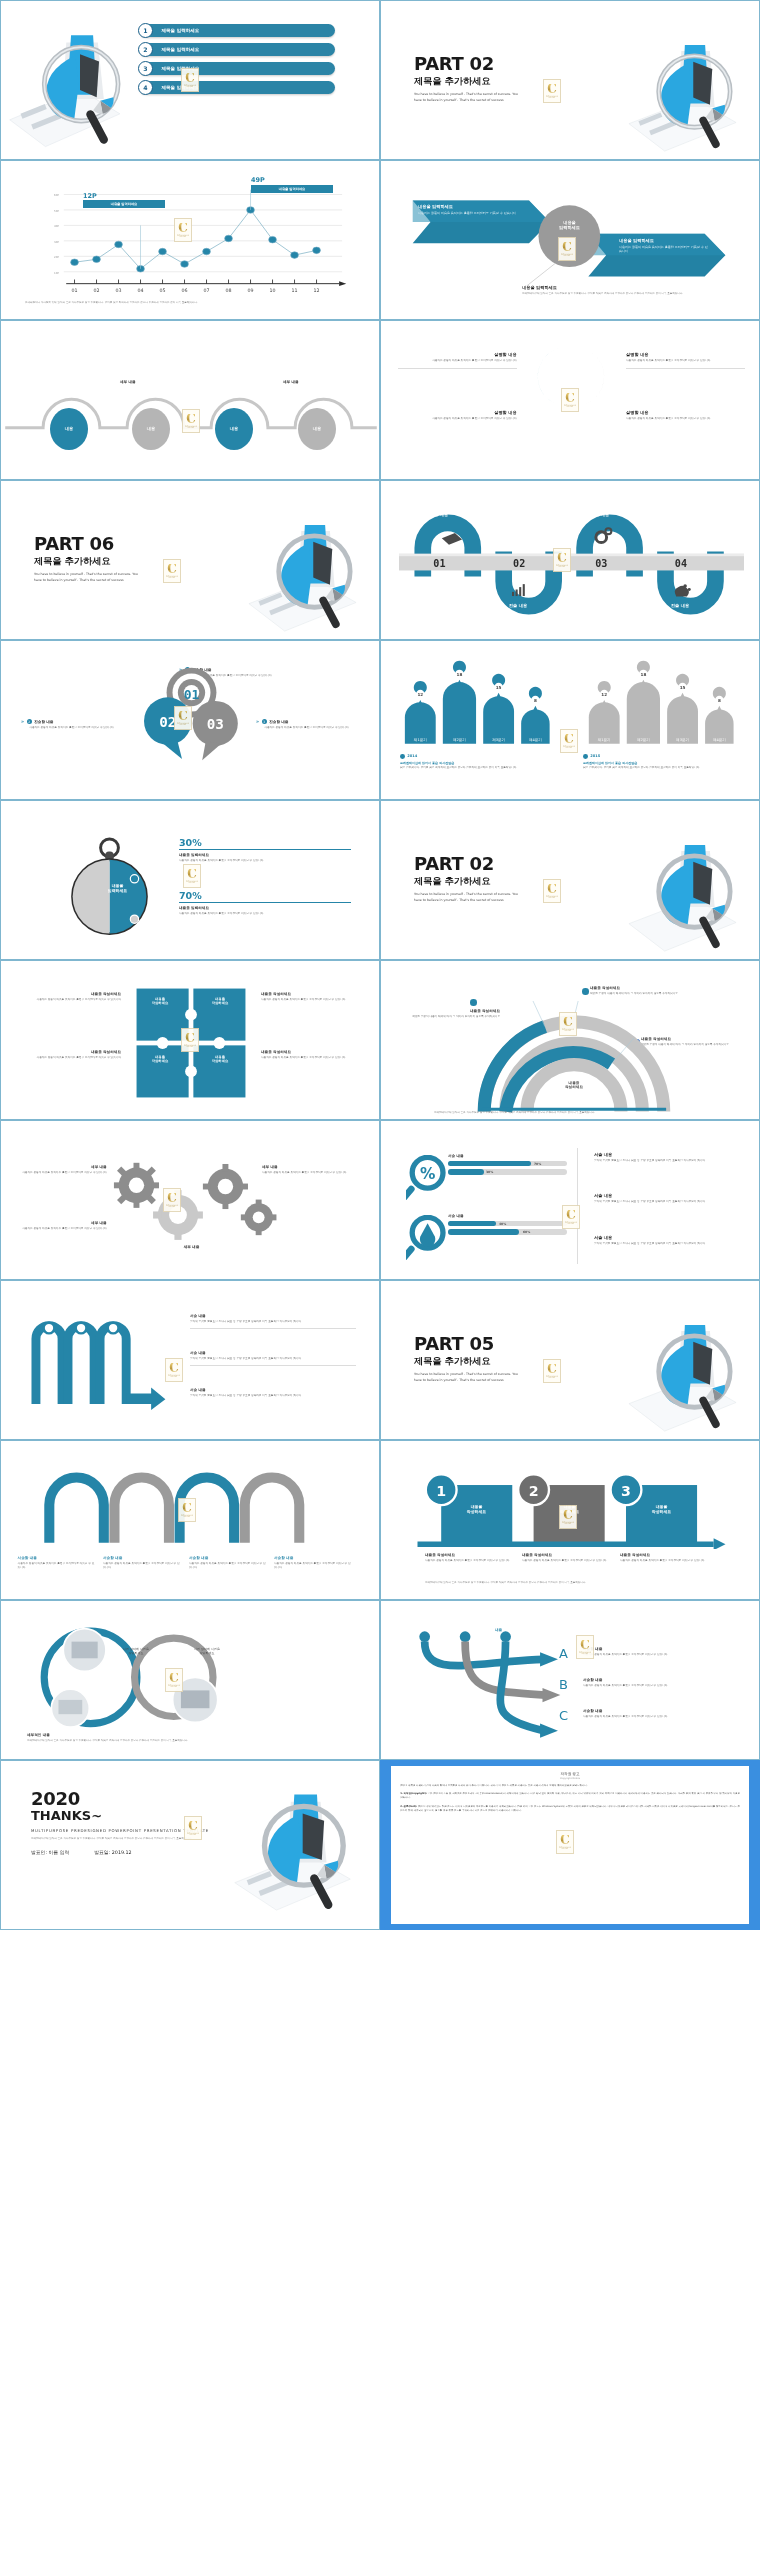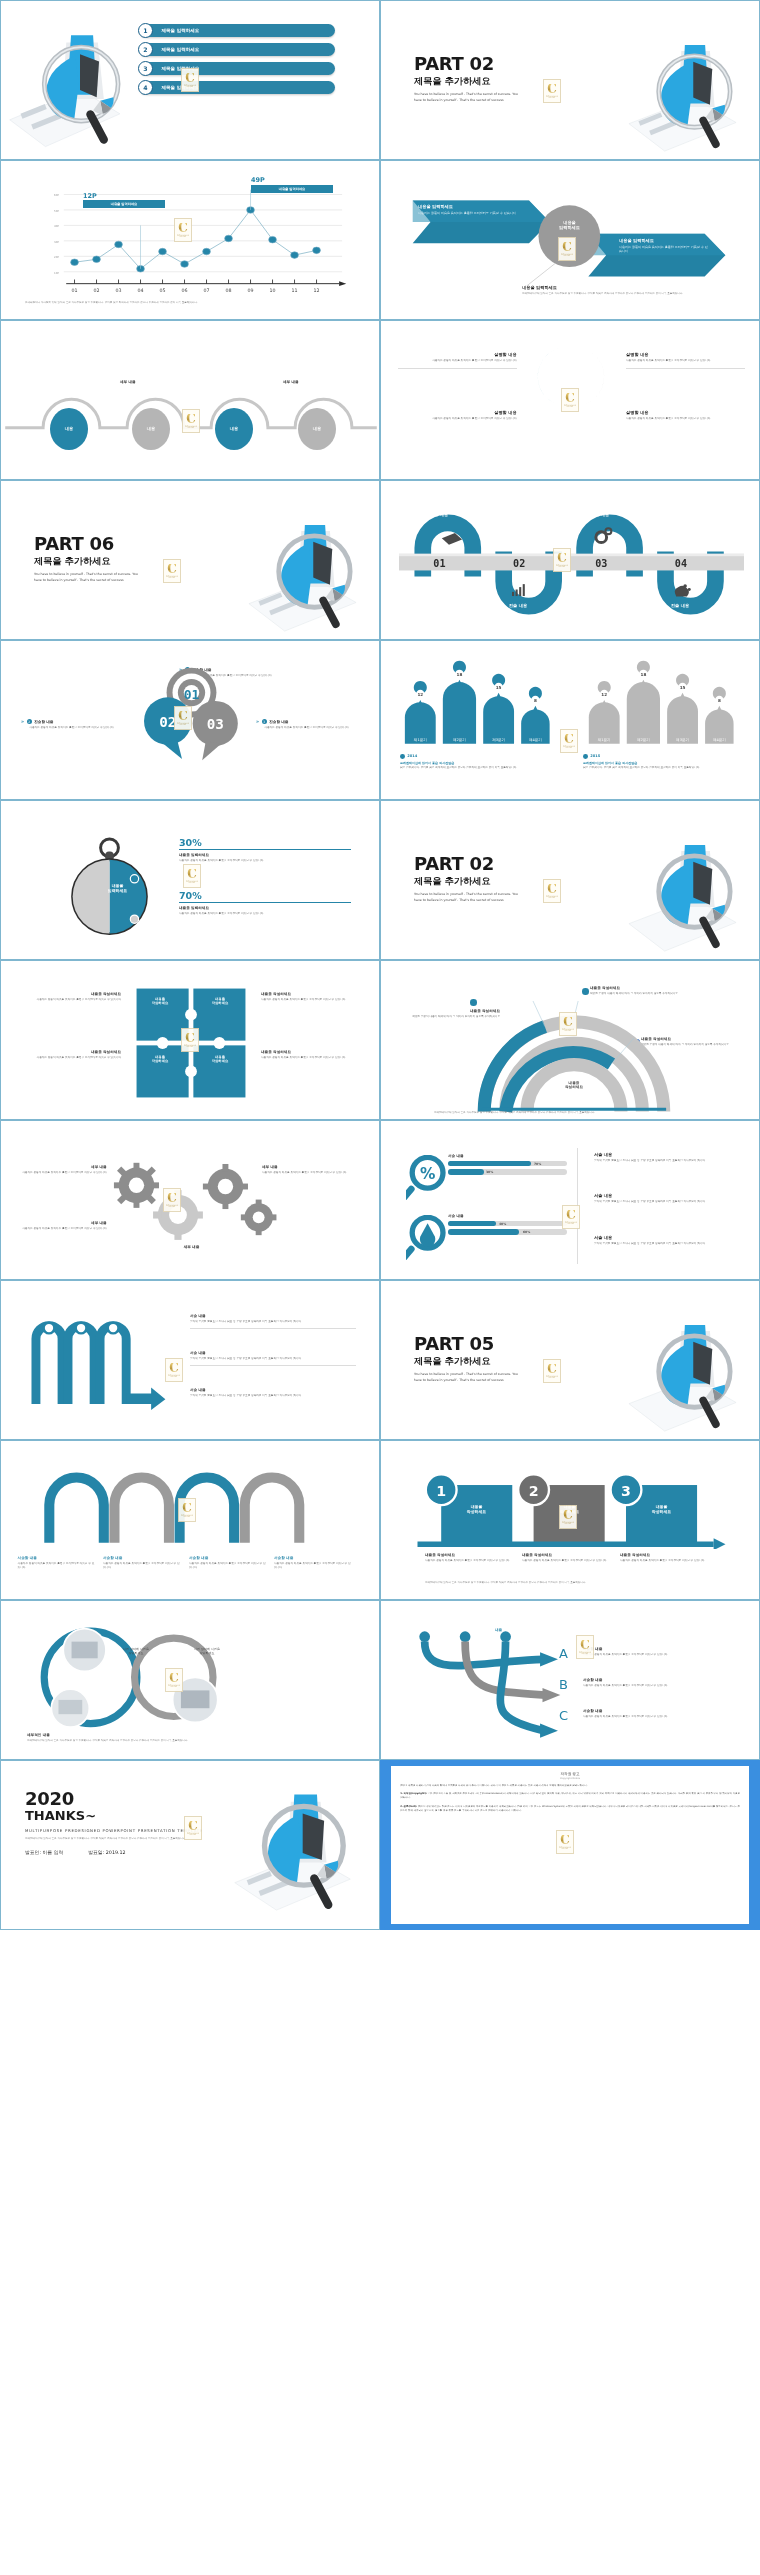--- a/index.html
+++ b/index.html
@@ -1032,21 +1032,21 @@
     <div class="kr-xs" style="margin-top:1.8px;">사용자는 청중의 마음을 움직이는 훌륭한 프리젠터로 거듭날 수 있습니다</div>
   </div>
   <div class="wm" style="left:195px;top:34px;transform:none;">
     <div class="c">C</div>
         <div class="t1">CONTENTS</div>
         <div class="t2">TAKE OUT</div>
   </div>
 </div>
 
 <div class="slide tall">
-  <div style="position:absolute;left:24px;top:27px;width:238px;">
+  <div style="position:absolute;left:30px;top:27px;width:238px;">
     <div style="font-size:18px;font-weight:700;color:#1c1c1c;letter-spacing:-0.3px;">2020</div>
     <div style="font-size:13px;font-weight:700;color:#1c1c1c;margin-top:-1.2px;">THANKS~</div>
     <div style="font-size:3.9px;color:#3d3d3d;letter-spacing:0.7px;margin-top:5.3px;">MULTIPURPOSE PREDESIGNED POWERPOINT PRESENTATION TEMPLATE</div>
     <div class="note" style="margin-top:3.6px;width:196px;">프레젠테이션에 있어서 좋은 의사전달은 쉽고 간결합니다. 언어를 어렵고 화려하게 표현하는 것보다 간결하게 표현하는 것이 더욱 효율적입니다.</div>
     <div style="display:flex;gap:25px;margin-top:8.3px;font-size:4.8px;color:#1f1f1f;">
       <span>발표인: 이름 입력</span>
       <span>발표일: 2019.12</span>
     </div>
   </div>
   <svg class="art" style="right:6px;top:18px;" width="149" height="146" viewBox="0 0 250 245">

